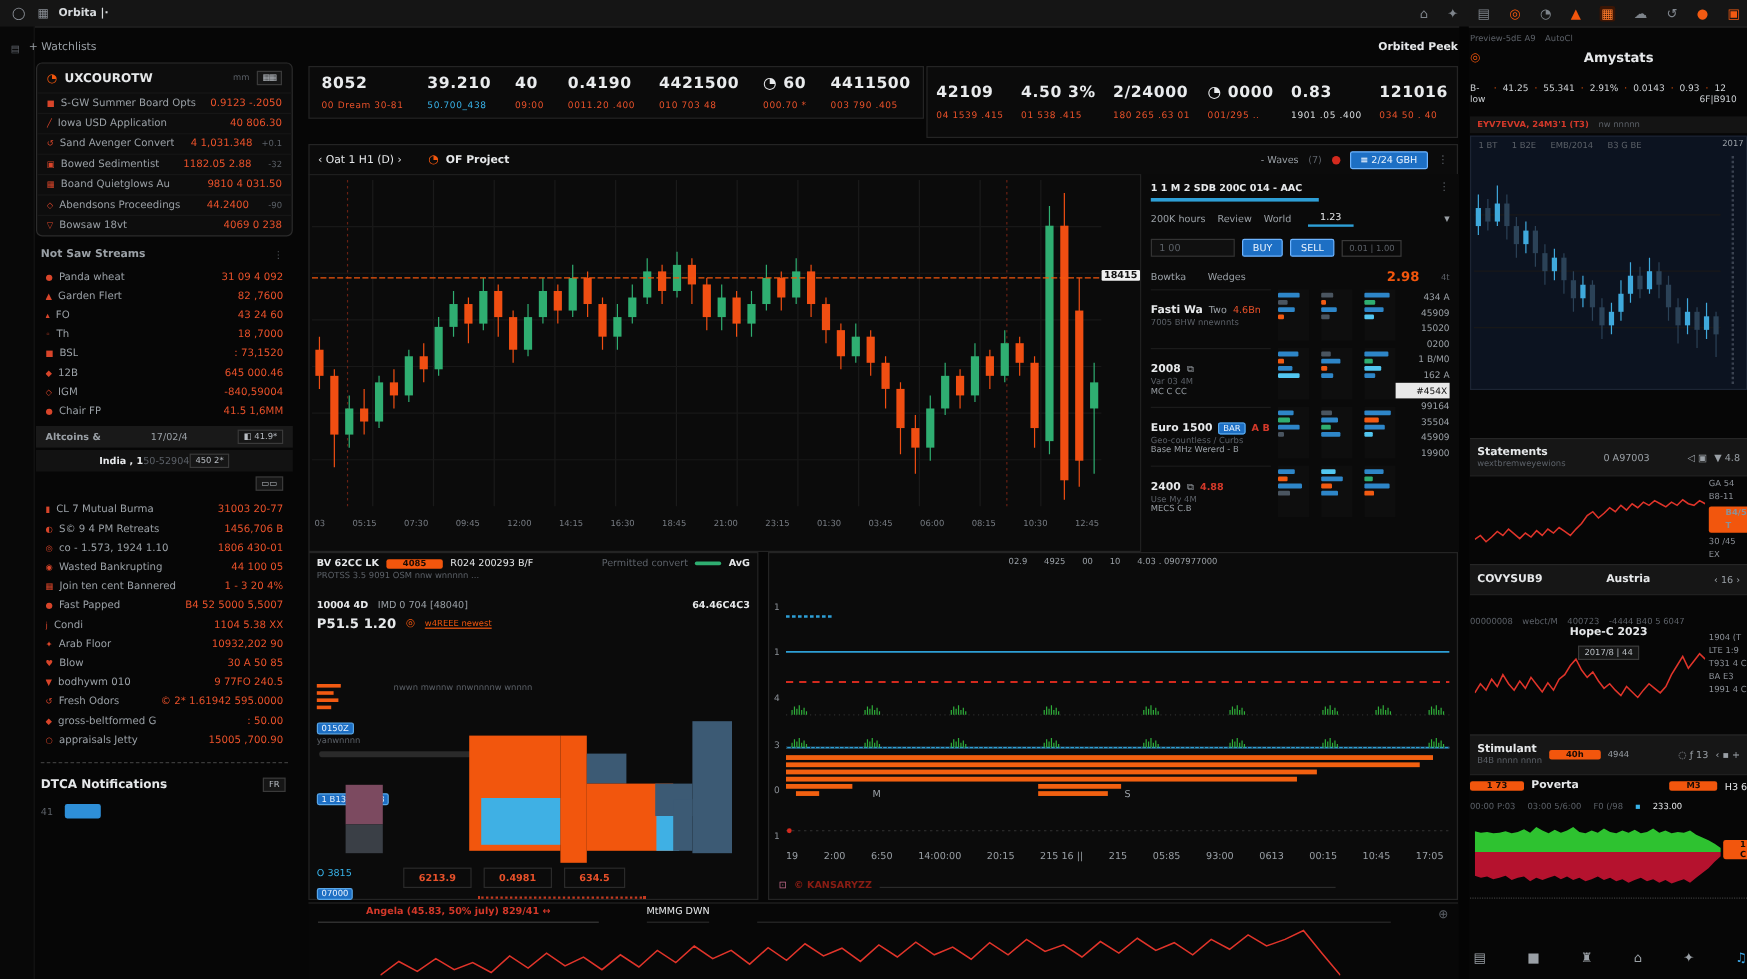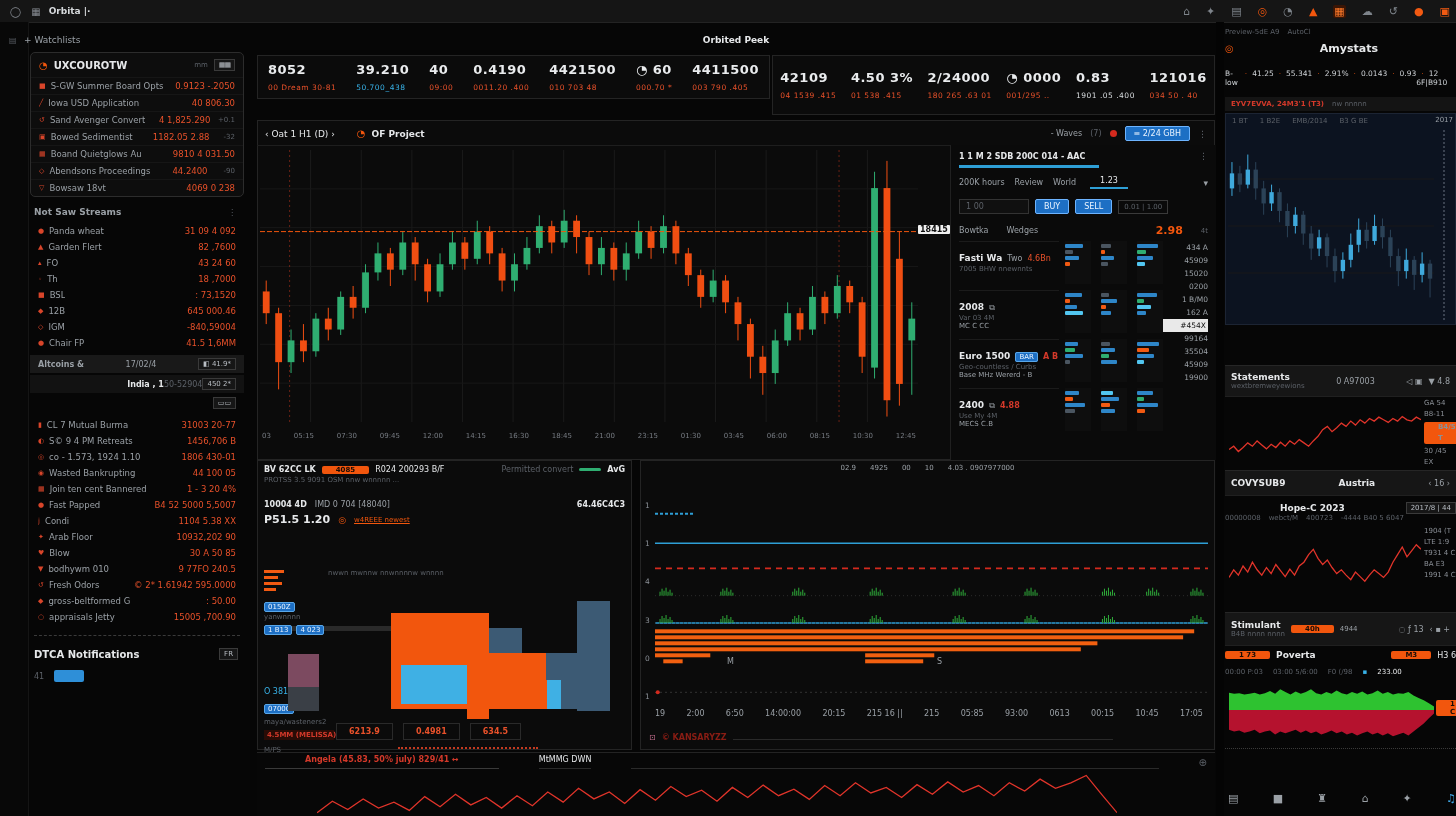--- a/index.html
+++ b/index.html
@@ -17,21 +17,21 @@
   .tb-ic{margin-left:10px;font-size:10px;color:#8a8f96;}
   .tb-title{margin-left:8px;font-size:9px;color:#d7dadd;font-weight:bold;}
   .tb-right{position:absolute;right:6px;top:0;height:22px;display:flex;align-items:center;gap:16px;}
   .tb-right span{font-size:11px;color:#7e848b;cursor:default;}
   
   .sb-row{display:flex;justify-content:space-between;align-items:center;padding:3px 8px;font-size:8.5px;}
   .sb-row .lab{color:#9aa0a6;display:flex;gap:5px;align-items:center;min-width:0;white-space:nowrap;overflow:hidden;}
   .sb-row .ic{color:#d8452a;font-size:7px;}
   .sb-row .val{color:#e8512a;white-space:nowrap;margin-left:6px;}
   .card{border:1px solid #2c2c2c;border-radius:5px;background:#0d0d0d;}
-  .chipB{background:#1d6fc4;color:#eaf4ff;border:1px solid #5aa7e8;padding:0 3px;border-radius:2px;font-size:7px;}
+  .chipB{background:#1d6fc4;color:#eaf4ff;border:1px solid #5aa7e8;padding:0 3px;border-radius:2px;font-size:7px;margin-top:36px;}
   .chipO{background:#f2560d;color:#1a0c05;padding:0 14px;border-radius:2px;font-size:7px;font-weight:bold;}
   .boxed{border:1px solid #3a3a3a;background:#161616;color:#b9bec4;padding:1px 4px;font-size:7px;}
   
   .tk{display:flex;flex-direction:column;gap:6px;align-items:flex-start;}
   .tkv{font-size:13px;font-weight:bold;color:#e9ebed;letter-spacing:.5px;}
   .tks{font-size:7.5px;color:#e8512a;letter-spacing:.5px;}
   .tk-card{display:flex;justify-content:space-around;align-items:center;}
   
   .ch-btn{background:#1d6fc4;border:1px solid #6db4ff;color:#eaf4ff;font-size:8px;padding:2px 8px;border-radius:2px;}
   
@@ -77,21 +77,21 @@
         <span style="color:#f25a12">▣</span>
       </div>
   </div>
 
   <div class="abs" style="left:0;top:22px;width:28px;height:794px;background:#080808;border-right:1px solid #151515;">
     <div class="abs f8 dim" style="left:9px;top:14px;">▤</div>
   </div>
 
   <div class="abs f9 gy" style="left:24px;top:35px;">+ Watchlists</div>
 
-  <div class="abs f9 b wh" style="left:257px;top:35px;width:958px;text-align:center;">Orbited Peek</div>
+  <div class="abs f9 b wh" style="left:257px;top:35px;width:958px;text-align:right;">Orbited Peek</div>
 
   <div class="abs" style="left:30px;top:52px;width:214px;">
     <div class="card">
       <div class="row" style="justify-content:space-between;padding:6px 8px;">
         <span class="f10 b wh row" style="gap:6px;">
           <span class="or2">◔</span>
           <span>UXCOUROTW</span>
         </span>
         <span class="row" style="gap:6px;">
           <span class="f7 dim">mm</span>
@@ -114,21 +114,21 @@
               <span>Iowa USD Application</span>
             </span>
             <span class="val">40 806.30</span>
 
           </div>
           <div class="sb-row" style="border-top:1px solid #161616;">
             <span class="lab">
               <span class="ic">↺</span>
               <span>Sand Avenger Convert</span>
             </span>
-            <span class="val">4 1,825.290</span>
+            <span class="val">4 1,031.348</span>
             <span class="f7 dim hideempty">+0.1</span>
           </div>
           <div class="sb-row" style="border-top:1px solid #161616;">
             <span class="lab">
               <span class="ic">▣</span>
               <span>Bowed Sedimentist</span>
             </span>
             <span class="val">1182.05 2.88</span>
             <span class="f7 dim hideempty">-32</span>
           </div>
@@ -221,21 +221,21 @@
           </span>
           <span class="val">41.5 1,6MM</span>
         </div>
       </div>
 
     <div class="row f8" style="background:#191919;justify-content:space-between;padding:3px 8px;margin-top:4px;">
       <span class="gy b">Altcoins &amp;</span>
       <span class="gy">17/02/4</span>
       <span class="boxed">◧ 41.9*</span>
     </div>
-    <div class="row f8" style="background:#121212;justify-content:flex-end;padding:3px 8px;margin-top:2px;">
+    <div class="row f8" style="background:#121212;justify-content:center;padding:3px 8px;margin-top:2px;">
       <span class="wh b">India ,  1</span>
       <span class="dim">50-52904</span>
       <span class="boxed">450 2*</span>
     </div>
     <div class="row" style="justify-content:flex-end;padding:4px 8px;">
       <span class="boxed">▭▭</span>
     </div>
 
     <div style="margin-top:4px;">
 
@@ -1113,21 +1113,21 @@
     <div>B8-11</div>
     <div class="chipO" style="display:inline-block;margin:2px 0;">B4/5'8 T</div>
     <div>30 /45 EX</div>
   </div>
 
   <div class="abs rc-head row" style="left:1225px;top:470px;width:231px;height:26px;padding:0 6px;box-sizing:border-box;">
     <span class="f9 b wh">COVYSUB9</span>
     <span class="f9 b wh" style="flex:1;text-align:center;">Austria</span>
     <span class="f8 gy">‹ 16 ›</span>
   </div>
-  <div class="row" style="position:absolute;left:1225px;top:502px;width:231px;gap:6px;">
+  <div class="row" style="position:absolute;left:1225px;top:522px;width:231px;gap:6px;flex-direction:column;">
     <span class="f9 b wh" style="flex:1;text-align:center;">Hope-C 2023</span>
     <span class="boxed">2017/8 | 44</span>
   </div>
   <div class="row f7 dim" style="position:absolute;left:1225px;top:514px;width:231px;gap:8px;">
 
   <span>00000008</span>
       <span>webct/M</span>
       <span>400723</span>
       <span>-4444 B40 5 6047</span>
     </div>

